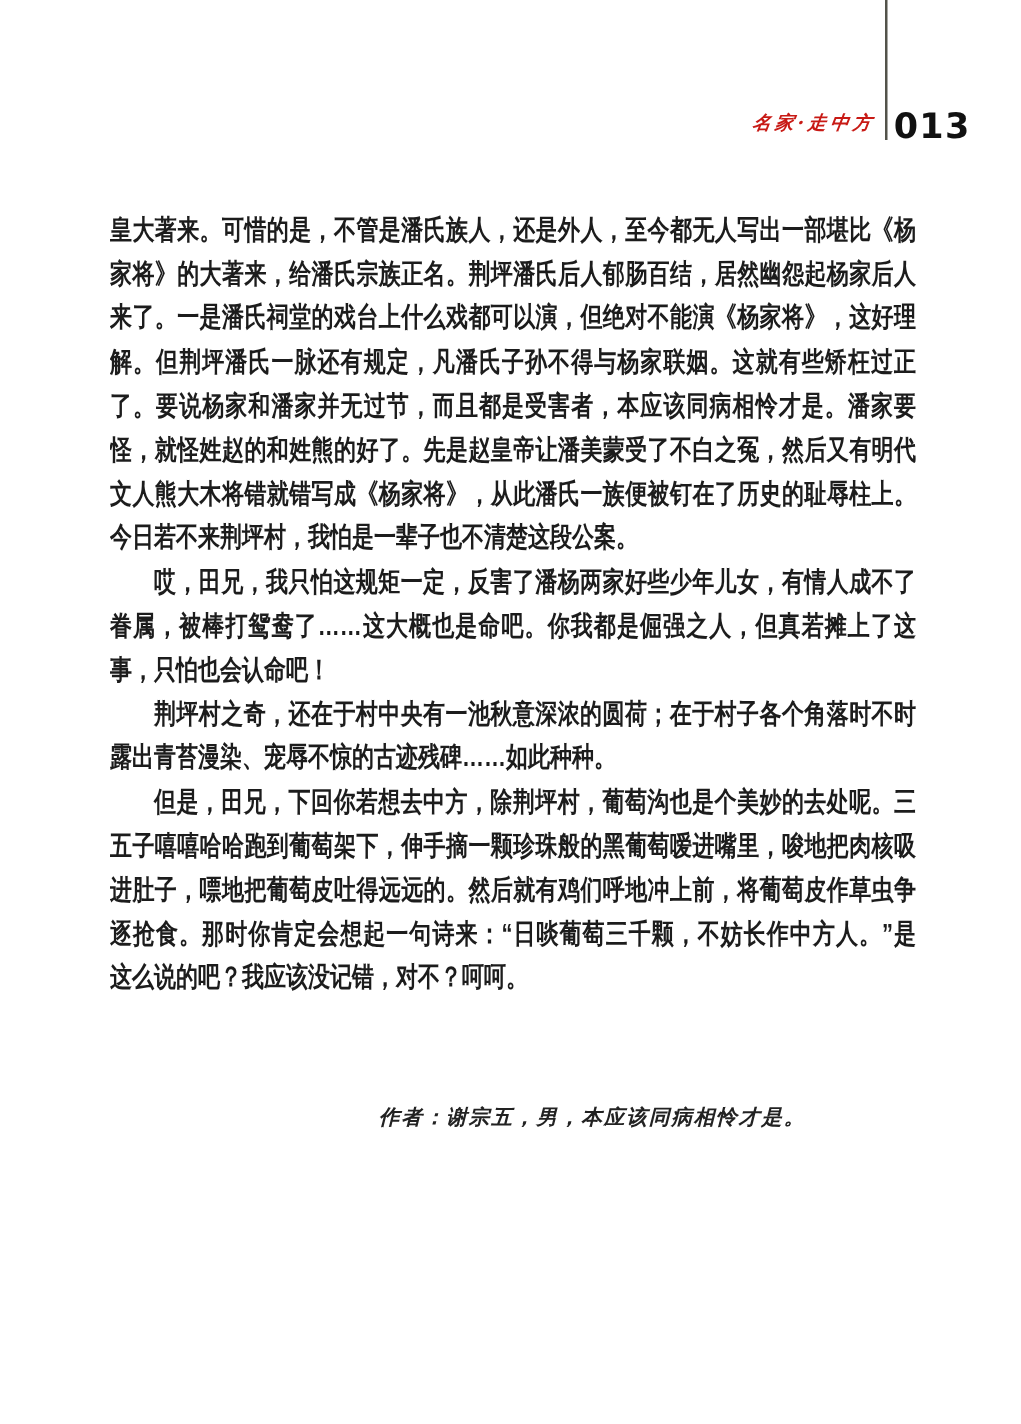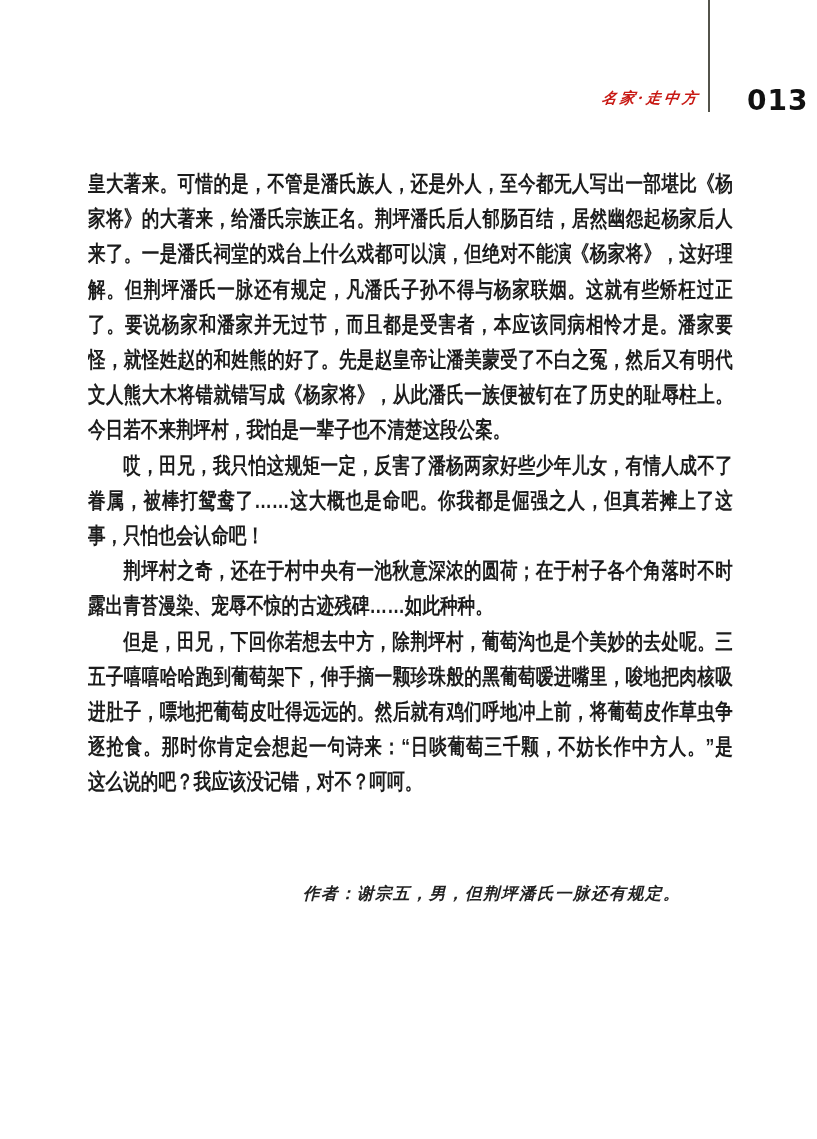--- a/index.html
+++ b/index.html
@@ -37,21 +37,20 @@
     background:var(--divider);
   }
   .page-number{
     position:absolute;
     left:715px;top:84px;
     color:#111;
     font-size:28px;
     font-weight:bold;
     letter-spacing:1px;
     font-family:"DejaVu Sans",sans-serif;
-    margin-left:32px;
   }
   
   .body-text{
     position:absolute;
     left:88px;top:166px;
     width:806px;               
     transform:scaleX(0.8);
     transform-origin:left top;
     color:var(--ink);
     font-size:22px;
@@ -108,15 +107,15 @@
       <div class="line para-end">事，只怕也会认命吧！</div>
       <div class="line indent">荆坪村之奇，还在于村中央有一池秋意深浓的圆荷；在于村子各个角落时不时</div>
       <div class="line para-end">露出青苔漫染、宠辱不惊的古迹残碑……如此种种。</div>
       <div class="line indent">但是，田兄，下回你若想去中方，除荆坪村，葡萄沟也是个美妙的去处呢。三</div>
       <div class="line">五子嘻嘻哈哈跑到葡萄架下，伸手摘一颗珍珠般的黑葡萄嗳进嘴里，唆地把肉核吸</div>
       <div class="line">进肚子，嘌地把葡萄皮吐得远远的。然后就有鸡们呼地冲上前，将葡萄皮作草虫争</div>
       <div class="line">逐抢食。那时你肯定会想起一句诗来：“日啖葡萄三千颗，不妨长作中方人。”是</div>
       <div class="line para-end">这么说的吧？我应该没记错，对不？呵呵。</div>
     </div>
 
-  <div class="author-line">作者：谢宗五，男，但荆坪潘氏一脉还有规定。</div>
+  <div class="author-line">作者：谢宗五，男，本应该同病相怜才是。</div>
 
 </div>
 
 </body></html>

